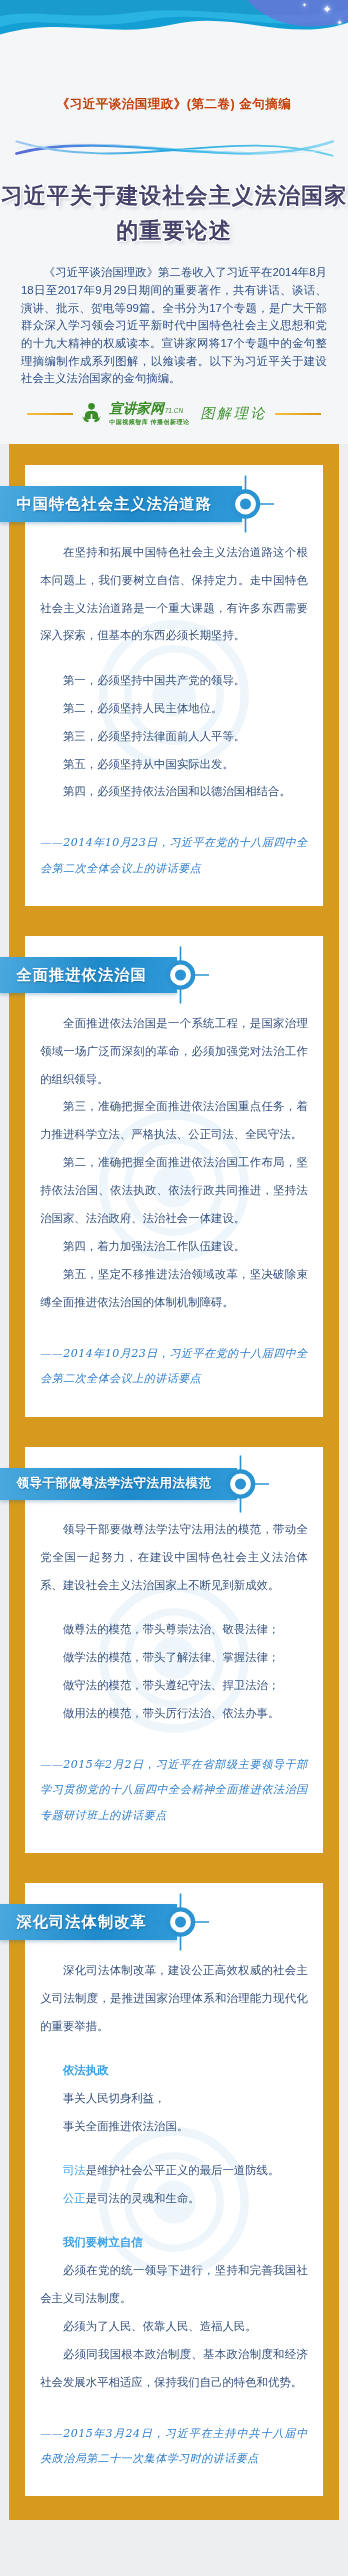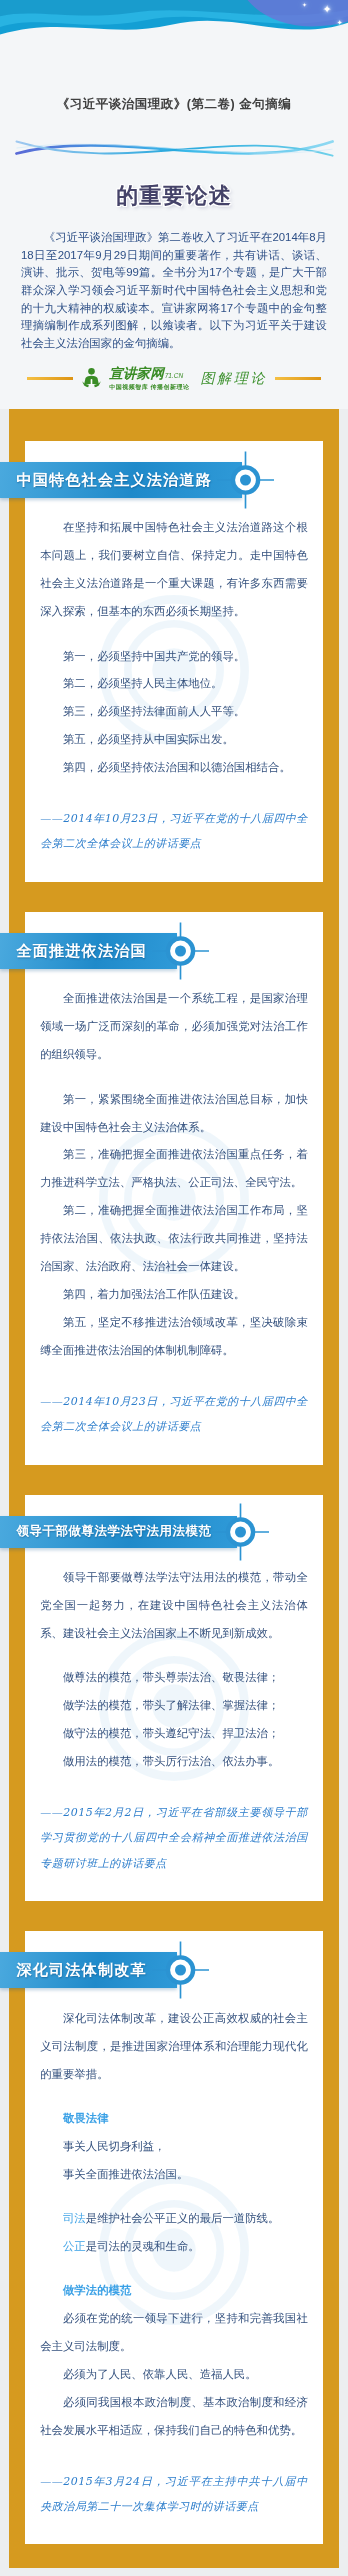--- a/index.html
+++ b/index.html
@@ -13,21 +13,21 @@
 
   
   .header{background:#f4f6f8;padding-bottom:18.5px;position:relative;}
   .wave{display:block;width:348px;height:54px;}
   .sparkle{position:absolute;color:#fff;text-shadow:0 0 3.3px #fff,0 0 6.5px #bfe9ff;font-size:11px;}
   .sp1{top:3.3px;right:16.3px;}
   .sp2{top:18.5px;right:5.4px;font-size:7px;}
   .sp3{top:1.1px;right:41px;font-size:6px;}
   .series-title{
     margin-top:42px;text-align:center;
-    color:#404040;font-size:12.5px;font-weight:bold;letter-spacing:0.5px;
+    color:#c2410c;font-size:12.5px;font-weight:bold;letter-spacing:0.5px;
   }
   .swirl{display:block;margin:12px auto 0;width:327px;height:45px;}
   .main-title{
     margin-top:7.6px;text-align:center;font-weight:bold;
     font-size:22px;line-height:1.6;letter-spacing:1.1px;color:#454369;
     text-shadow:-1.1px 0 0 #fff,1.1px 0 0 #fff,0 -1.1px 0 #fff,0 1.1px 0 #fff,
       1.1px 1.1px 0 #fff,-1.1px -1.1px 0 #fff,1.1px -1.1px 0 #fff,-1.1px 1.1px 0 #fff,
       2.2px 2.2px 3.8px rgba(60,60,110,.25);
   }
   .intro{
@@ -47,21 +47,21 @@
   .logo-tagline{color:#3a8c26;font-size:6px;font-weight:bold;margin-top:1.6px;letter-spacing:0.5px;}
   .tulijielun{color:#3f9230;font-size:14px;font-weight:normal;letter-spacing:2.7px;font-style:italic;margin-left:3.3px;}
 
   
   .goldwrap{
     margin:0 8.7px;background:#d69a1f;
     padding:21px 16.3px 24px;
   }
   .card{
     background:#ffffff;position:relative;
-    padding:18.5px 15.2px 25px;margin-bottom:30.5px;margin-top:11px;
+    padding:18.5px 15.2px 25px;margin-bottom:30.5px;
   }
   .card:last-child{margin-bottom:0;}
   .banner{
     position:relative;display:block;
     margin:2.2px 38px 16.3px -40px;
     width:max-content;max-width:256px;
     background:linear-gradient(100deg,#4aa9de 0%,#1f8aca 55%,#2f9ad8 100%);
     color:#fff;font-weight:bold;font-size:15.2px;letter-spacing:1.1px;
     padding:7.6px 30.5px 7.6px 16.3px;
     text-shadow:0.5px 1.1px 1.6px rgba(0,60,110,.45);
@@ -112,20 +112,21 @@
             <stop offset="0.5" stop-color="#27a8dd"></stop>
             <stop offset="1" stop-color="#6fd0ea"></stop>
         </linearGradient>
       </defs>
       <path d="M10,52 C190,6 420,88 590,30" stroke="url(#sg1)" stroke-width="5" fill="none" stroke-linecap="round"></path>
       <path d="M10,30 C210,90 400,2 590,56" stroke="url(#sg2)" stroke-width="3.5" fill="none" stroke-linecap="round"></path>
       <path d="M10,42 C200,16 410,70 590,44" stroke="#cfeaf8" stroke-width="1.5" fill="none" opacity="0.8"></path>
     </svg>
 
     <div class="main-title">
+      <div>习近平关于建设社会主义法治国家</div>
       <div>的重要论述</div>
     </div>
 
     <p class="intro">《习近平谈治国理政》第二卷收入了习近平在2014年8月18日至2017年9月29日期间的重要著作，共有讲话、谈话、演讲、批示、贺电等99篇。全书分为17个专题，是广大干部群众深入学习领会习近平新时代中国特色社会主义思想和党的十九大精神的权威读本。宣讲家网将17个专题中的金句整理摘编制作成系列图解，以飨读者。以下为习近平关于建设社会主义法治国家的金句摘编。</p>
 
     <div class="logo-row">
       <div class="gold-line"></div>
       <svg class="logo-mark" viewBox="0 0 38 44">
         <circle cx="19" cy="8" r="6" fill="#3a8c26"></circle>
         <path d="M8 20 C12 15 26 15 30 20 L33 34 C27 30 11 30 5 34 Z" fill="#3a8c26"></path>
@@ -183,21 +184,20 @@
       <span class="banner-text">全面推进依法治国</span>
       <svg class="cross" width="57" height="57" viewBox="0 0 104 104">
         <line x1="0" y1="52" x2="104" y2="52" stroke="#2b93d2" stroke-width="3"></line>
         <line x1="52" y1="0" x2="52" y2="104" stroke="#2b93d2" stroke-width="3"></line>
         <circle cx="52" cy="52" r="23" fill="#fff" stroke="#2b93d2" stroke-width="8"></circle>
         <circle cx="52" cy="52" r="10" fill="#2b93d2"></circle>
       </svg>
     </h2>
     <div class="card-body">
             <p class="bp para">全面推进依法治国是一个系统工程，是国家治理领域一场广泛而深刻的革命，必须加强党对法治工作的组织领导。</p>
-            <p class="bp para gap">第一，紧紧围绕全面推进依法治国总目标，加快建设中国特色社会主义法治体系。</p>
             <p class="bp para">第三，准确把握全面推进依法治国重点任务，着力推进科学立法、严格执法、公正司法、全民守法。</p>
             <p class="bp para">第二，准确把握全面推进依法治国工作布局，坚持依法治国、依法执政、依法行政共同推进，坚持法治国家、法治政府、法治社会一体建设。</p>
             <p class="bp para">第四，着力加强法治工作队伍建设。</p>
             <p class="bp para">第五，坚定不移推进法治领域改革，坚决破除束缚全面推进依法治国的体制机制障碍。</p>
           </div>
     <p class="citation">——2014年10月23日，习近平在党的十八届四中全会第二次全体会议上的讲话要点</p>
   </section>
 
   <section class="card">
     <svg class="wm" width="163" height="163" viewBox="0 0 300 300">
@@ -234,26 +234,26 @@
       <span class="banner-text">深化司法体制改革</span>
       <svg class="cross" width="57" height="57" viewBox="0 0 104 104">
         <line x1="0" y1="52" x2="104" y2="52" stroke="#2b93d2" stroke-width="3"></line>
         <line x1="52" y1="0" x2="52" y2="104" stroke="#2b93d2" stroke-width="3"></line>
         <circle cx="52" cy="52" r="23" fill="#fff" stroke="#2b93d2" stroke-width="8"></circle>
         <circle cx="52" cy="52" r="10" fill="#2b93d2"></circle>
       </svg>
     </h2>
     <div class="card-body">
             <p class="bp para">深化司法体制改革，建设公正高效权威的社会主义司法制度，是推进国家治理体系和治理能力现代化的重要举措。</p>
-            <p class="bp sub gap">敬畏法律</p>
+            <p class="bp sub gap">依法执政</p>
             <p class="bp line">事关人民切身利益，</p>
             <p class="bp line">事关全面推进依法治国。</p>
             <p class="bp line gap"><span class="hl">司法</span>是维护社会公平正义的最后一道防线。</p>
             <p class="bp line"><span class="hl">公正</span>是司法的灵魂和生命。</p>
-            <p class="bp sub gap">做学法的模范</p>
+            <p class="bp sub gap">我们要树立自信</p>
             <p class="bp para">必须在党的统一领导下进行，坚持和完善我国社会主义司法制度。</p>
             <p class="bp line">必须为了人民、依靠人民、造福人民。</p>
             <p class="bp para">必须同我国根本政治制度、基本政治制度和经济社会发展水平相适应，保持我们自己的特色和优势。</p>
           </div>
     <p class="citation">——2015年3月24日，习近平在主持中共十八届中央政治局第二十一次集体学习时的讲话要点</p>
   </section>
 
 </div>
   </div>
 

